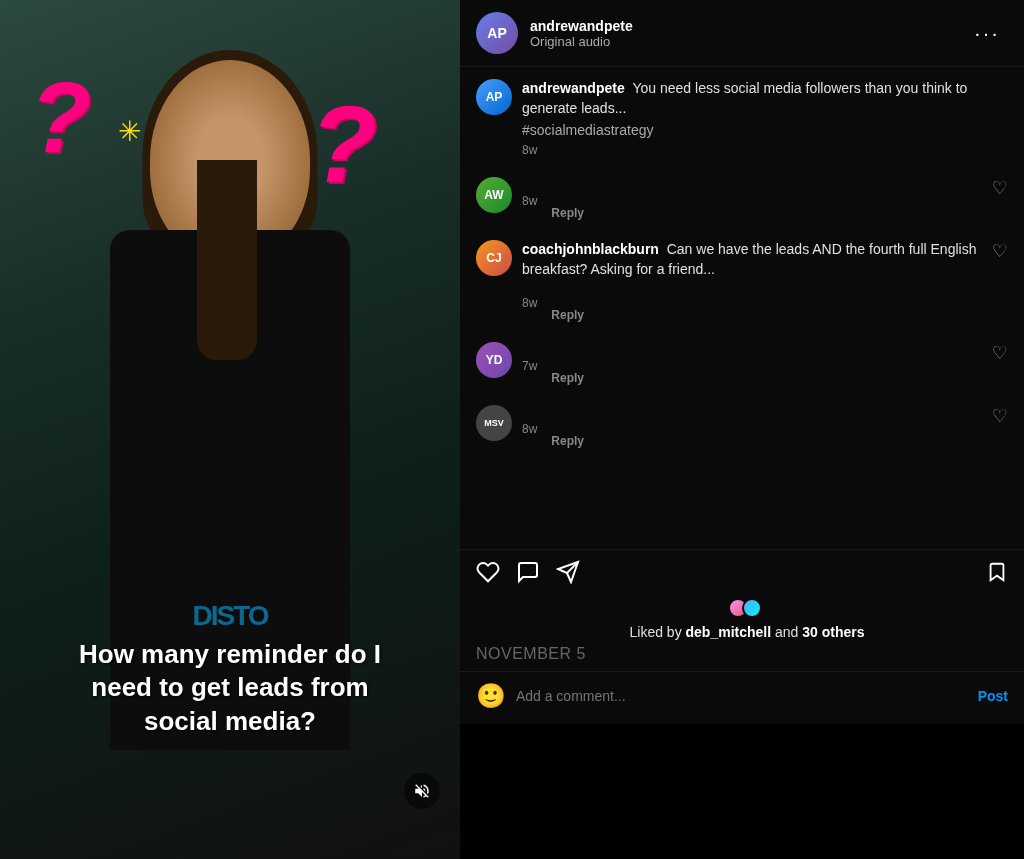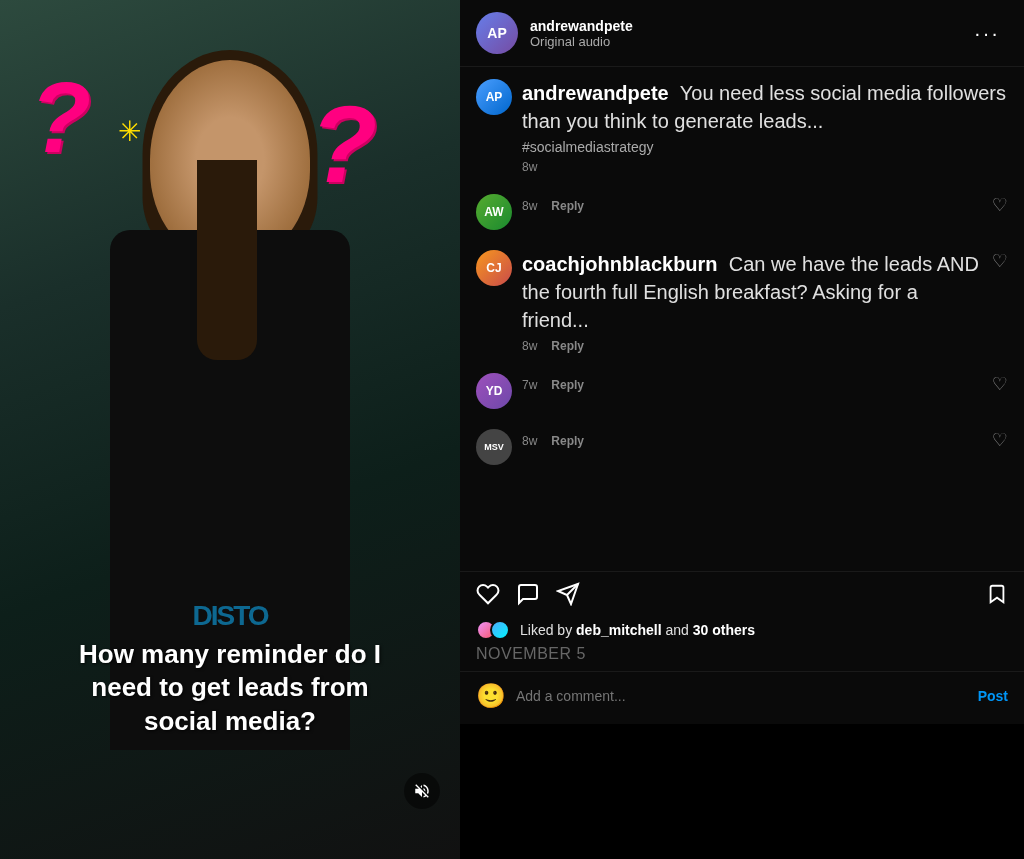--- a/index.html
+++ b/index.html
@@ -238,21 +238,21 @@
       color: #fff;
       font-weight: bold;
     }
 
     .comment-body {
       flex: 1;
     }
 
     .comment-text {
       color: #e0e0e0;
-      font-size: 20px;
+      font-size: 14px;
       line-height: 1.4;
     }
 
     .comment-username {
       font-weight: 700;
       color: #fff;
     }
 
     .comment-meta {
       display: flex;
@@ -264,20 +264,21 @@
     .comment-time {
       color: #888;
       font-size: 12px;
     }
 
     .reply-btn {
       color: #888;
       font-size: 12px;
       font-weight: 600;
       cursor: pointer;
+      margin-top: 24px;
     }
 
     .heart-btn {
       margin-left: auto;
       color: #888;
       font-size: 18px;
       cursor: pointer;
       flex-shrink: 0;
     }
 
@@ -311,20 +312,21 @@
       font-size: 22px;
       color: #fff;
       cursor: pointer;
     }
 
     .likes-row {
       display: flex;
       align-items: center;
       gap: 6px;
       margin-top: 8px;
+      flex-direction: column;
     }
 
     .likes-avatars {
       display: flex;
     }
 
     .likes-avatar {
       width: 20px;
       height: 20px;
       border-radius: 50%;

